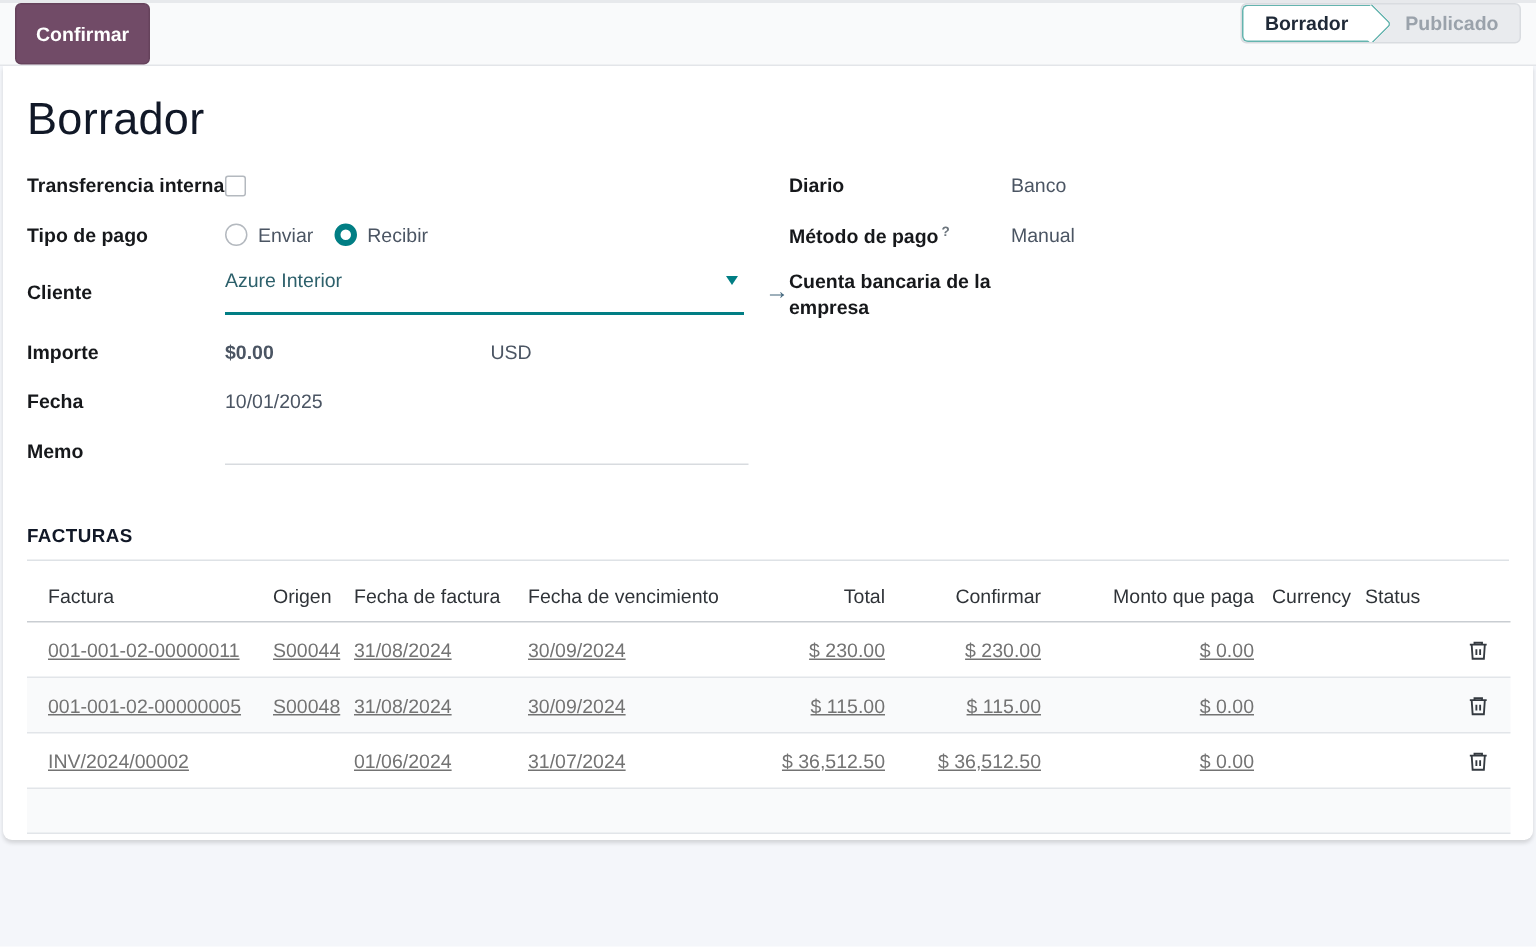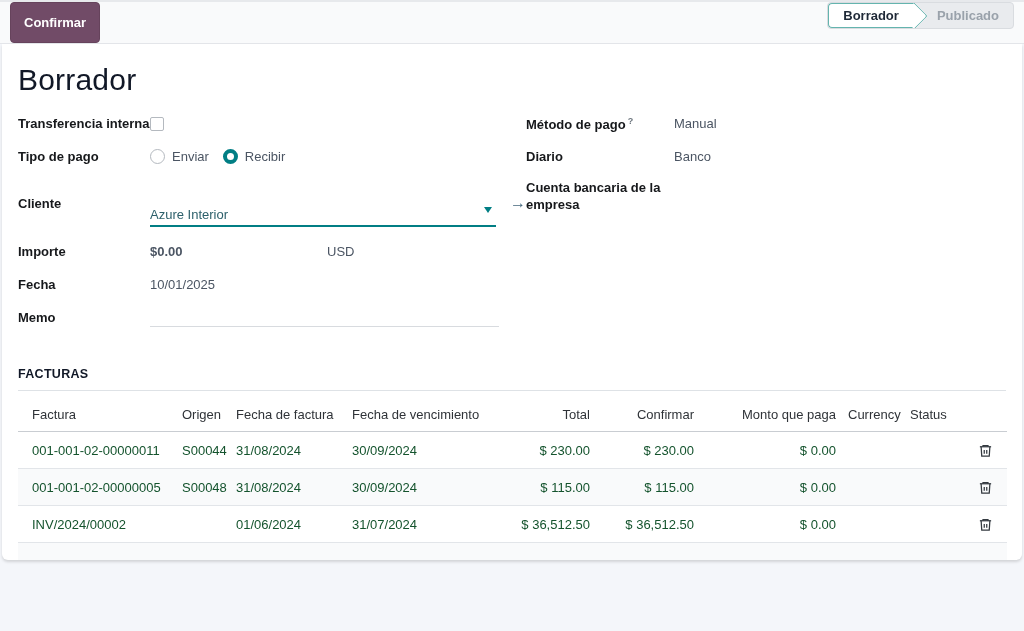--- a/index.html
+++ b/index.html
@@ -132,23 +132,23 @@
     border-radius: 50%;
     border: 1px solid #b4b9bf;
     background: #fff;
   }
   .radio.checked { border: 4.5px solid #017e84; }
 
   .m2o-field {
     width: 349px;
     border-bottom: 2px solid #017e84;
     display: flex;
-    padding-bottom: 3px;
+    align-items: center;
+    padding-bottom: 14px;
     position: relative;
-    margin-top: 28px;
   }
   .m2o-text { color: #2d606b; flex: 1; }
   .caret-down {
     width: 0; height: 0;
     border-left: 4.5px solid transparent;
     border-right: 4.5px solid transparent;
     border-top: 6px solid #017e84;
     margin-right: 4px;
     cursor: pointer;
   }
@@ -192,24 +192,25 @@
     color: #2f3338;
     font-size: 13px;
     text-align: left;
     padding: 10px 6px 9px 6px;
     border-bottom: 1px solid #c9cdd2;
     white-space: nowrap;
     overflow: hidden;
   }
   .o-list td {
     font-size: 13px;
-    color: #14532d;
+    color: #737373;
     padding: 10px 6px;
     white-space: nowrap;
     overflow: hidden;
+    text-decoration: underline;
   }
   .o-list tbody tr { border-bottom: 1px solid #e2e5e9; cursor: pointer; }
   .o-list tbody tr:nth-child(even) { background: #f9fafb; }
   .o-list th.num, .o-list td.num { text-align: right; }
   .o-list th.first, .o-list td.first { padding-left: 14px; }
   .o-list td.del { text-align: center; }
   .o-list td.del svg { vertical-align: middle; cursor: pointer; }
   .o-list tr.filler td { height: 30px; padding: 0; }
 </style>
 </head>
@@ -276,27 +277,27 @@
 
         <div class="o-row">
           <span class="o-label">Memo</span>
           <span class="memo-field"></span>
         </div>
       </div>
 
       <div class="col-right">
 
         <div class="o-row">
+          <span class="o-label">Diario</span>
+          <span class="o-value">Banco</span>
+        </div>
+
+        <div class="o-row">
           <span class="o-label"><span>Método de pago</span><sup class="sup-help">?</sup></span>
           <span class="o-value">Manual</span>
-        </div>
-
-        <div class="o-row">
-          <span class="o-label">Diario</span>
-          <span class="o-value">Banco</span>
         </div>
 
         <div class="o-row top">
           <span class="o-label wrap">Cuenta bancaria de la empresa</span>
           <span class="o-value"></span>
         </div>
       </div>
     </div>
 
     <div class="notebook-tabs">

